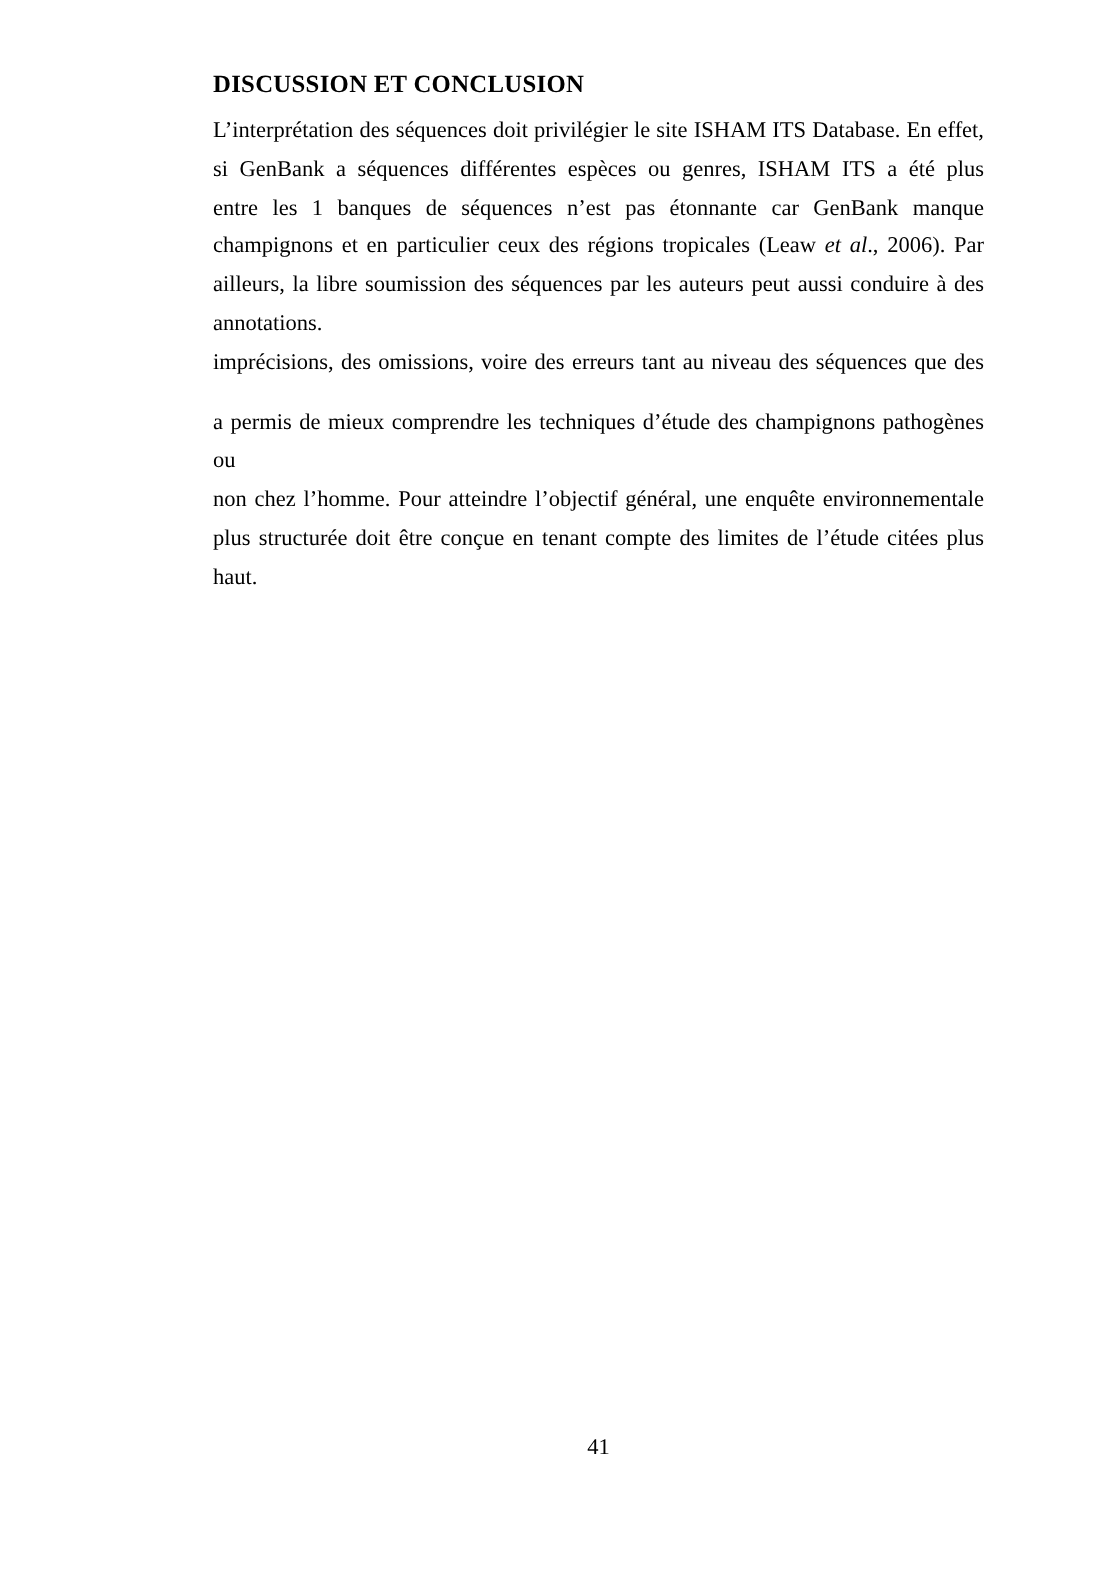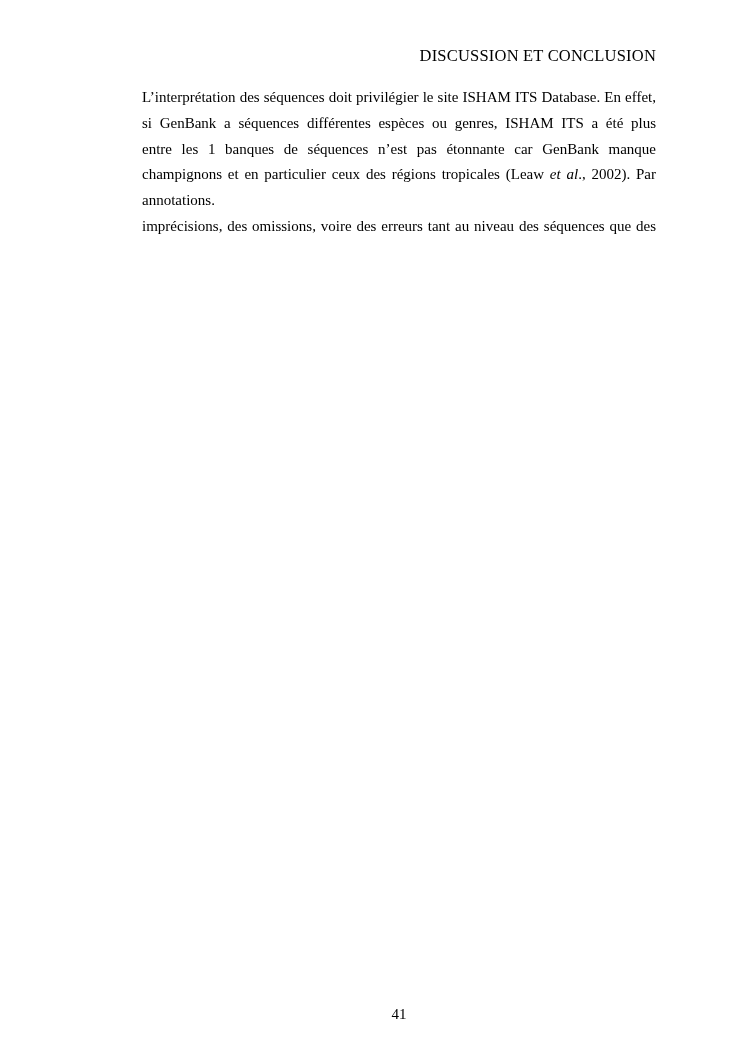--- a/index.html
+++ b/index.html
@@ -20,67 +20,70 @@
     inset: 0;
     background: #ffffff;
   }
   .content {
     position: absolute;
     left: 142px;
     top: 44px;
     width: 514px;
   }
   .heading {
-    font-weight: normal;
+    font-weight: bold;
     font-size: 16.5px;
     line-height: 24px;
-    text-align: right;
     letter-spacing: 0.2px;
   }
   .body-text {
-    margin-top: 17px;
+    margin-top: 7px;
   }
   .paragraph + .paragraph {
     margin-top: 14px;
   }
   .line {
     font-size: 15px;
     line-height: 25.8px;
     text-align: justify;
     text-align-last: justify;
   }
   .line.last {
     text-align-last: left;
   }
   .line.first-indent {
     text-indent: 48px;
   }
   .page-number {
     position: absolute;
     left: 142px;
-    top: 1002px;
+    top: 953px;
     width: 514px;
     text-align: center;
     font-size: 15px;
     line-height: 25.8px;
   }
 </style>
 </head>
 <body>
 
 <div class="page">
   <div class="content">
     <div class="heading">DISCUSSION ET CONCLUSION</div>
     <div class="body-text">
         <div class="paragraph">
           <div class="line"><span>L’interprétation des séquences doit privilégier le site ISHAM ITS Database. En effet,</span></div>
           <div class="line"><span>si GenBank a séquences différentes espèces ou genres, ISHAM ITS a été plus</span></div>
           <div class="line"><span>entre les 1 banques de séquences n’est pas étonnante car GenBank manque</span></div>
-          <div class="line"><span>champignons et en particulier ceux des régions tropicales (Leaw </span><i>et al</i><span>., 2002). Par</span></div>
+          <div class="line"><span>champignons et en particulier ceux des régions tropicales (Leaw </span><i>et al</i><span>., 2006). Par</span></div>
+          <div class="line"><span>ailleurs, la libre soumission des séquences par les auteurs peut aussi conduire à des</span></div>
           <div class="line last"><span>annotations.</span></div>
           <div class="line"><span>imprécisions, des omissions, voire des erreurs tant au niveau des séquences que des</span></div>
         </div>
         <div class="paragraph">
+          <div class="line"><span>a permis de mieux comprendre les techniques d’étude des champignons pathogènes ou</span></div>
+          <div class="line"><span>non chez l’homme. Pour atteindre l’objectif général, une enquête environnementale</span></div>
+          <div class="line last"><span>plus structurée doit être conçue en tenant compte des limites de l’étude citées plus haut.</span></div>
         </div>
       </div>
   </div>
   <div class="page-number">41</div>
 </div>
 
 </body></html>

